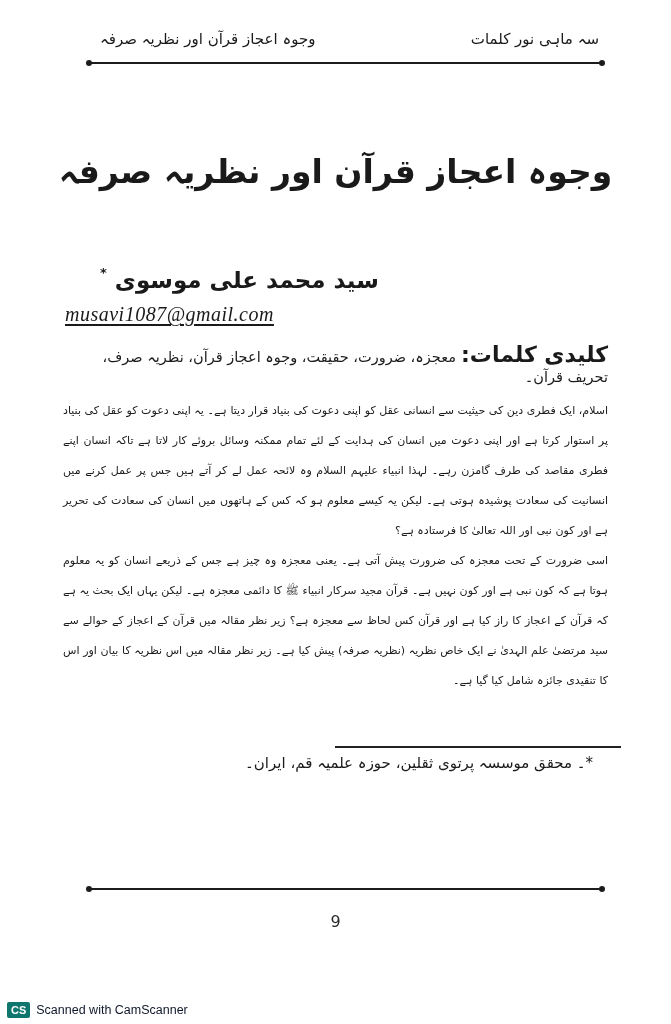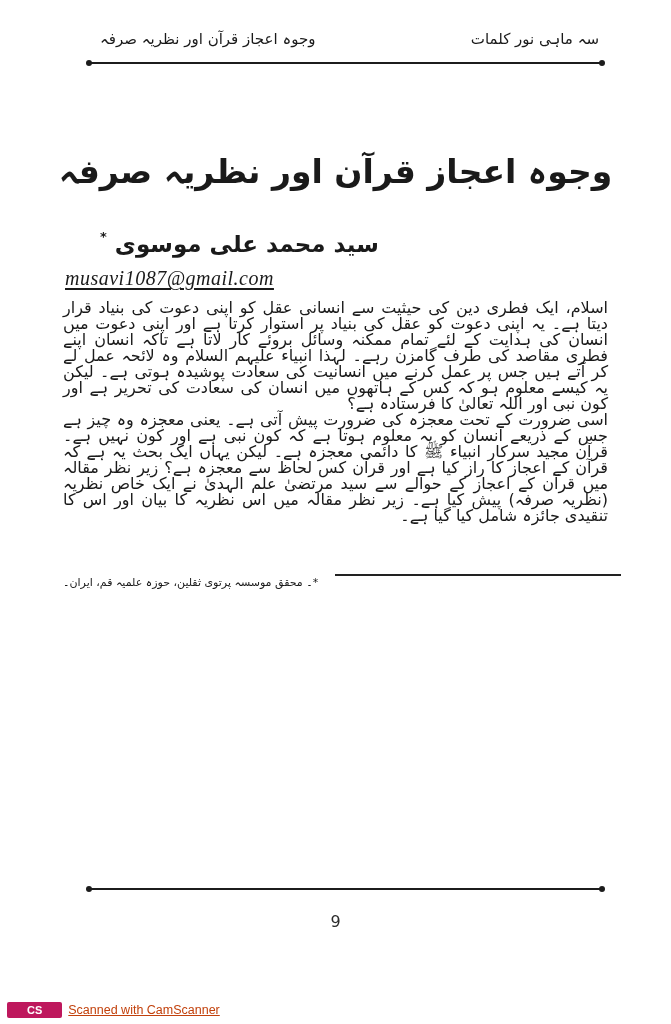--- a/index.html
+++ b/index.html
@@ -48,21 +48,21 @@
     margin-top:88px;
     text-align:center;
     direction:rtl;
     font-size:33px;
     font-weight:bold;
     letter-spacing:0px;
   }
 
   
   .author-line{
-    margin:40px 0 0 70px;
+    margin:76px 0 0 70px;
     direction:rtl;
     text-align:right;
     font-size:23px;
     font-weight:bold;
     width:fit-content;
     margin-left:100px;
   }
   .author-line sup{
     font-size:13px;
     font-weight:bold;
@@ -100,37 +100,37 @@
     margin:36px 63px 0 0;
     direction:rtl;
     text-align:right;
     font-size:21px;
     font-weight:bold;
   }
   .abstract-body{
     margin:10px 63px 0 63px;
     direction:rtl;
     text-align:justify;
-    font-size:16px;
-    line-height:16px;
+    font-size:11px;
+    line-height:30px;
   }
   .abstract-body p{margin:0;}
 
   
   .footnote-rule{
     height:1.5px;
     background:#222;
     width:286px;
     margin:50px 50px 0 auto;
   }
   .footnote-text{
-    margin:0 78px 0 63px;
-    direction:rtl;
-    text-align:left;
-    font-size:11px;
+    margin:6px 78px 0 63px;
+    direction:rtl;
+    text-align:right;
+    font-size:15px;
   }
 
   
   .bottom-rule{
     position:absolute;
     left:88px;right:68px;top:888px;
   }
   .page-number{
     position:absolute;
     top:912px;left:0;width:100%;
@@ -141,33 +141,32 @@
 
   
   .scan-watermark{
     position:absolute;
     left:7px;bottom:6px;
     display:flex;
     align-items:center;
     gap:6px;
   }
   .cs-badge{
-    background:#be185d;
+    background:#0f766e;
     color:#ffffff;
     font-size:11px;
     font-weight:bold;
-    padding:2px 20px;
+    padding:2px 4px;
     border-radius:2px;
     font-family:"Liberation Sans",sans-serif;
   }
   .scan-text{
-    color:#c2410c;
+    color:#0f172a;
     font-size:12.5px;
     font-family:"Liberation Sans",sans-serif;
-    text-decoration:underline;
   }
 </style>
 </head>
 <body>
 
 <div class="page">
 
   <div class="running-header">
     <span class="h-item">سہ ماہی نور کلمات</span>
     <span class="h-item">وجوہ اعجاز قرآن اور نظریہ صرفہ</span>
@@ -175,20 +174,24 @@
   <div class="rule header-rule"></div>
 
   <div class="article-title">وجوہ اعجاز قرآن اور نظریہ صرفہ</div>
 
   <div class="author-line">
     <span>سید محمد علی موسوی</span>
     <sup>*</sup>
   </div>
   <div class="email-line">musavi1087@gmail.com</div>
 
+  <div class="keywords">
+    <span class="kw-label">کلیدی کلمات:</span>
+    <span class="kw-text">معجزہ، ضرورت، حقیقت، وجوہ اعجاز قرآن، نظریہ صرف، تحریف قرآن۔</span>
+  </div>
 
   <div class="abstract-body">
     <p>اسلام، ایک فطری دین کی حیثیت سے انسانی عقل کو اپنی دعوت کی بنیاد قرار دیتا ہے۔ یہ اپنی دعوت کو عقل کی بنیاد پر استوار کرتا ہے اور اپنی دعوت میں انسان کی ہدایت کے لئے تمام ممکنہ وسائل بروئے کار لاتا ہے تاکہ انسان اپنے فطری مقاصد کی طرف گامزن رہے۔ لہذا انبیاء علیہم السلام وہ لائحہ عمل لے کر آتے ہیں جس پر عمل کرنے میں انسانیت کی سعادت پوشیدہ ہوتی ہے۔ لیکن یہ کیسے معلوم ہو کہ کس کے ہاتھوں میں انسان کی سعادت کی تحریر ہے اور کون نبی اور اللہ تعالیٰ کا فرستادہ ہے؟</p>
     <p>اسی ضرورت کے تحت معجزہ کی ضرورت پیش آتی ہے۔ یعنی معجزہ وہ چیز ہے جس کے ذریعے انسان کو یہ معلوم ہوتا ہے کہ کون نبی ہے اور کون نہیں ہے۔ قرآن مجید سرکار انبیاء ﷺ کا دائمی معجزہ ہے۔ لیکن یہاں ایک بحث یہ ہے کہ قرآن کے اعجاز کا راز کیا ہے اور قرآن کس لحاظ سے معجزہ ہے؟ زیر نظر مقالہ میں قرآن کے اعجاز کے حوالے سے سید مرتضیٰ علم الہدیٰ نے ایک خاص نظریہ (نظریہ صرفہ) پیش کیا ہے۔ زیر نظر مقالہ میں اس نظریہ کا بیان اور اس کا تنقیدی جائزہ شامل کیا گیا ہے۔</p>
   </div>
 
   <div class="footnote-rule"></div>
   <div class="footnote-text">*۔ محقق موسسہ پرتوی ثقلین، حوزہ علمیہ قم، ایران۔</div>
 
   <div class="rule bottom-rule"></div>

